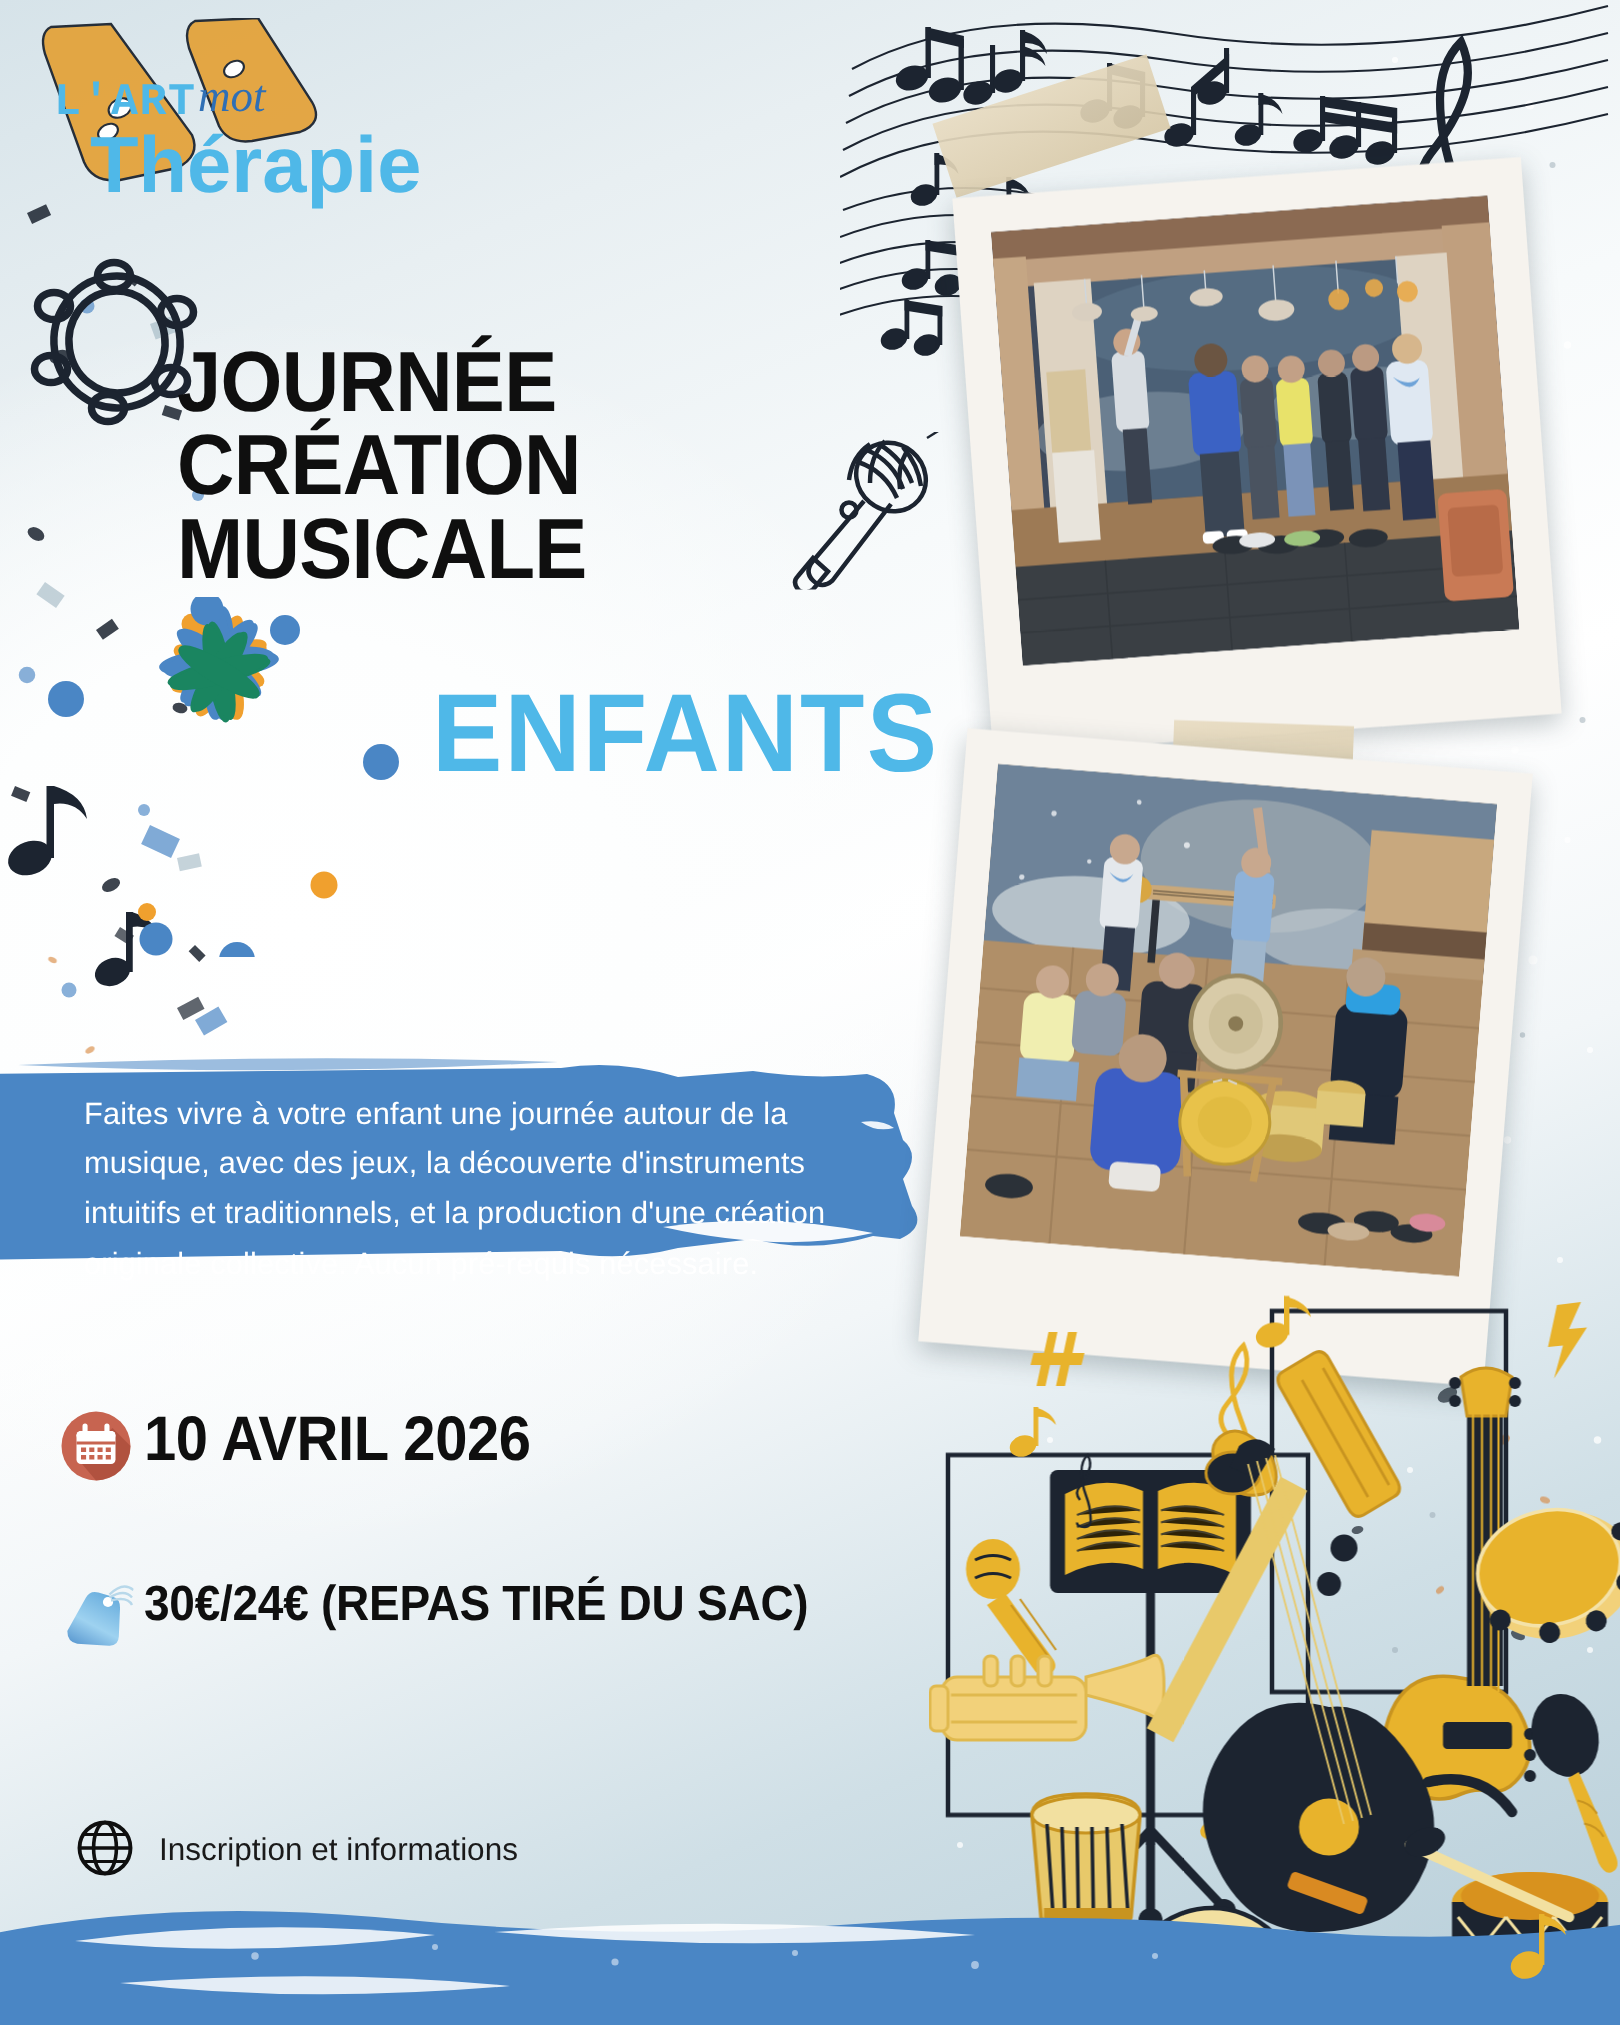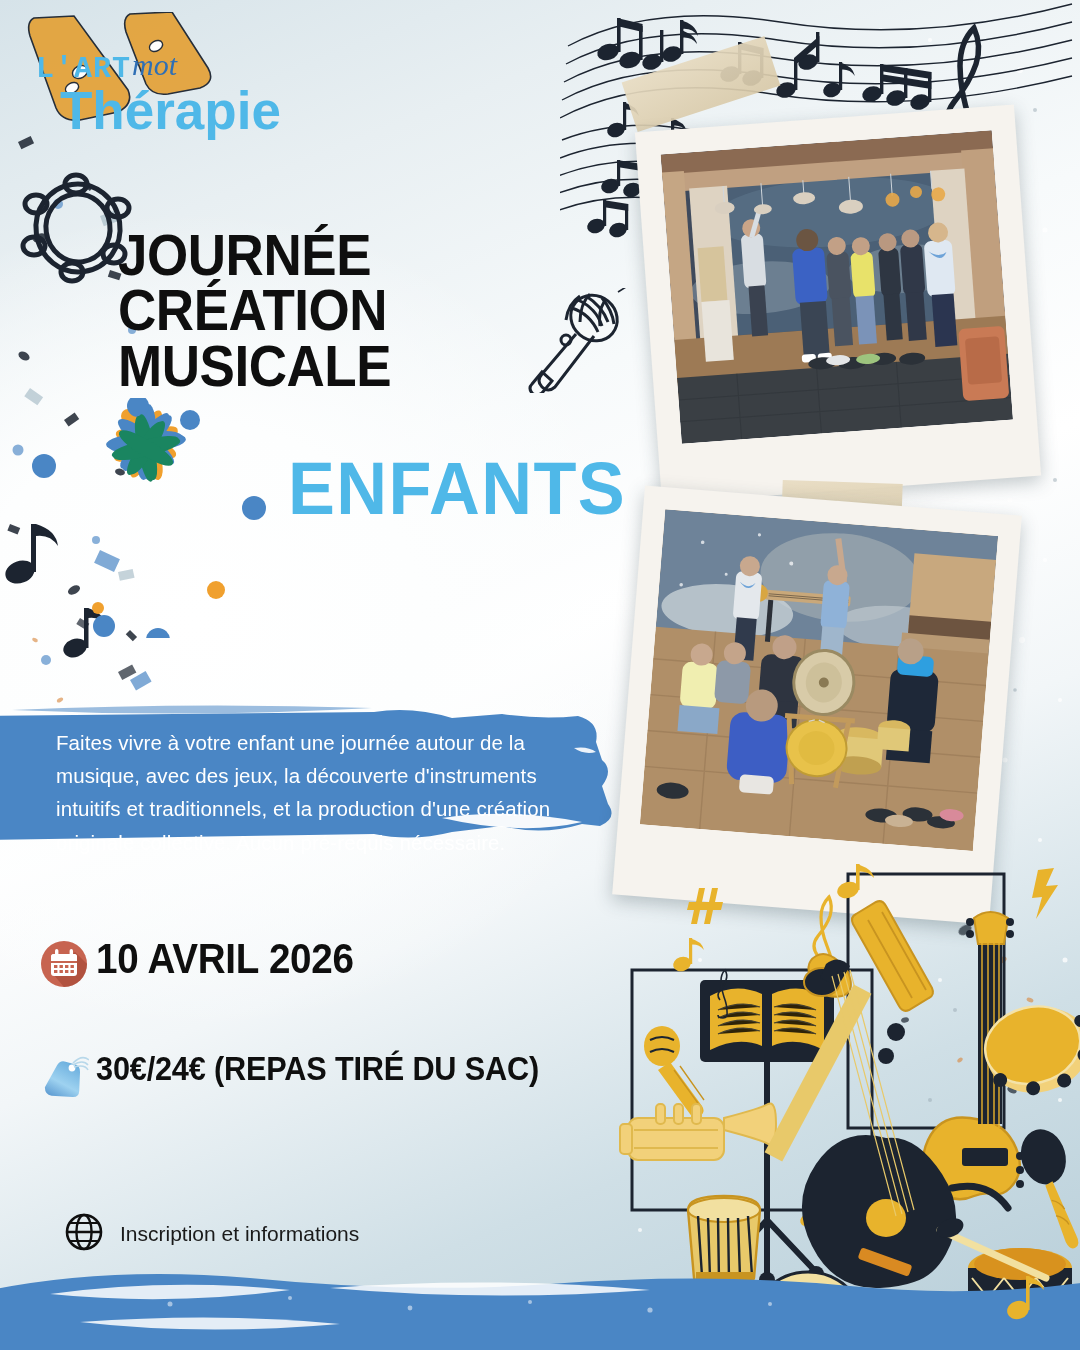--- a/index.html
+++ b/index.html
@@ -93,21 +93,21 @@
     font-family:"Liberation Sans", sans-serif; font-weight:700;
     font-size:33px; color:#0f0f0f; line-height:1; letter-spacing:-0.2px;
     transform:scaleX(0.93); transform-origin:left center;
   }
   .price {
     font-family:"Liberation Sans", sans-serif; font-weight:700;
     font-size:33px; color:#0f0f0f; line-height:1; letter-spacing:-0.2px;
     transform:scaleX(0.93); transform-origin:left center;
   }
 
-  .web-row { position:absolute; left:64px; top:1212px; display:flex; align-items:center; }
+  .web-row { position:absolute; left:50px; top:1212px; display:flex; align-items:center; }
   .web-icon { width:44px; flex:0 0 44px; }
   .web-text { padding-left:12px; }
   .web-line1 { font-size:21px; color:#1a1a1a; line-height:1.25; }
   .web-line2 { font-size:22px; font-weight:700; color:#0f0f0f; line-height:1.3; letter-spacing:.2px; }
 
   
   .polaroid { position:absolute; background:#f6f3ee; box-shadow:0 6px 18px rgba(40,60,70,.28); }
   #photo1 { left:648px; top:118px; width:380px; height:372px; transform:rotate(-4.2deg); padding:24px 24px 58px 24px; }
   #photo2 { left:628px; top:500px; width:378px; height:410px; transform:rotate(4.6deg); padding:22px 22px 72px 22px; }
   .photo-img { width:100%; height:100%; position:relative; overflow:hidden; }

